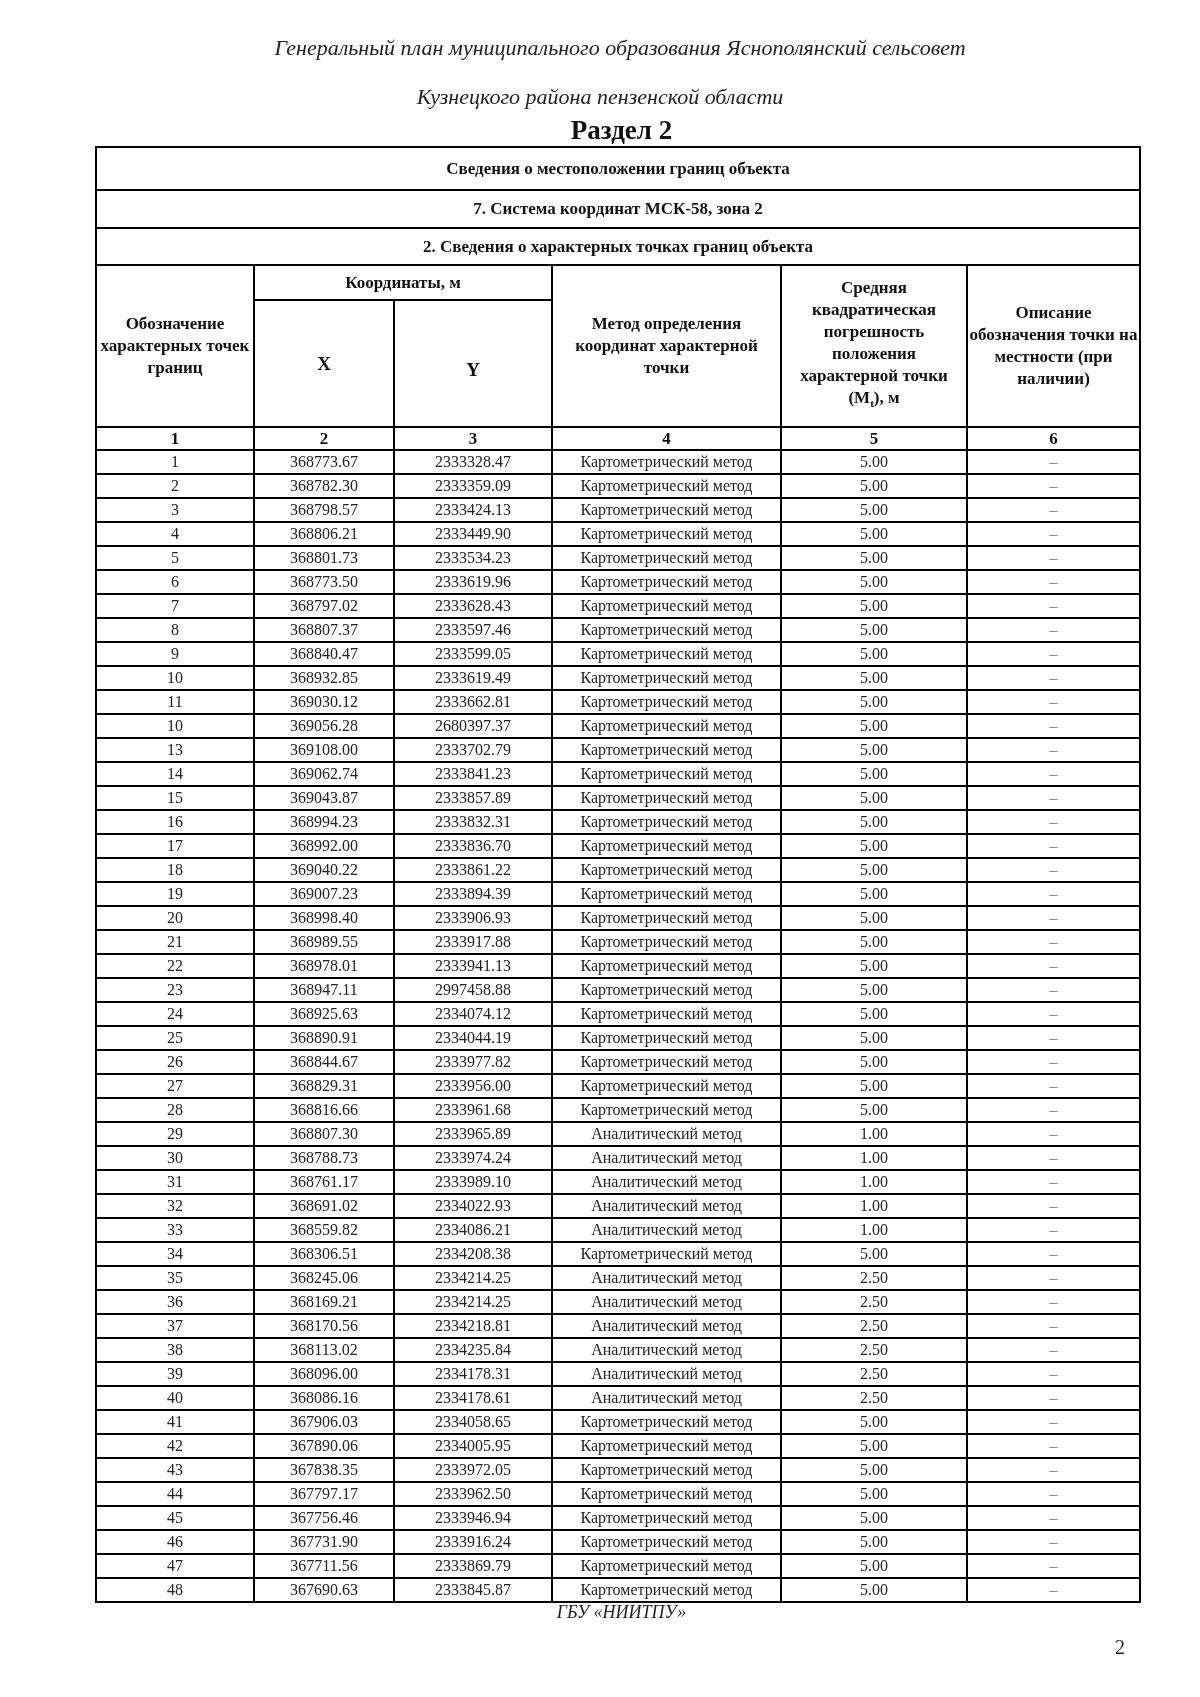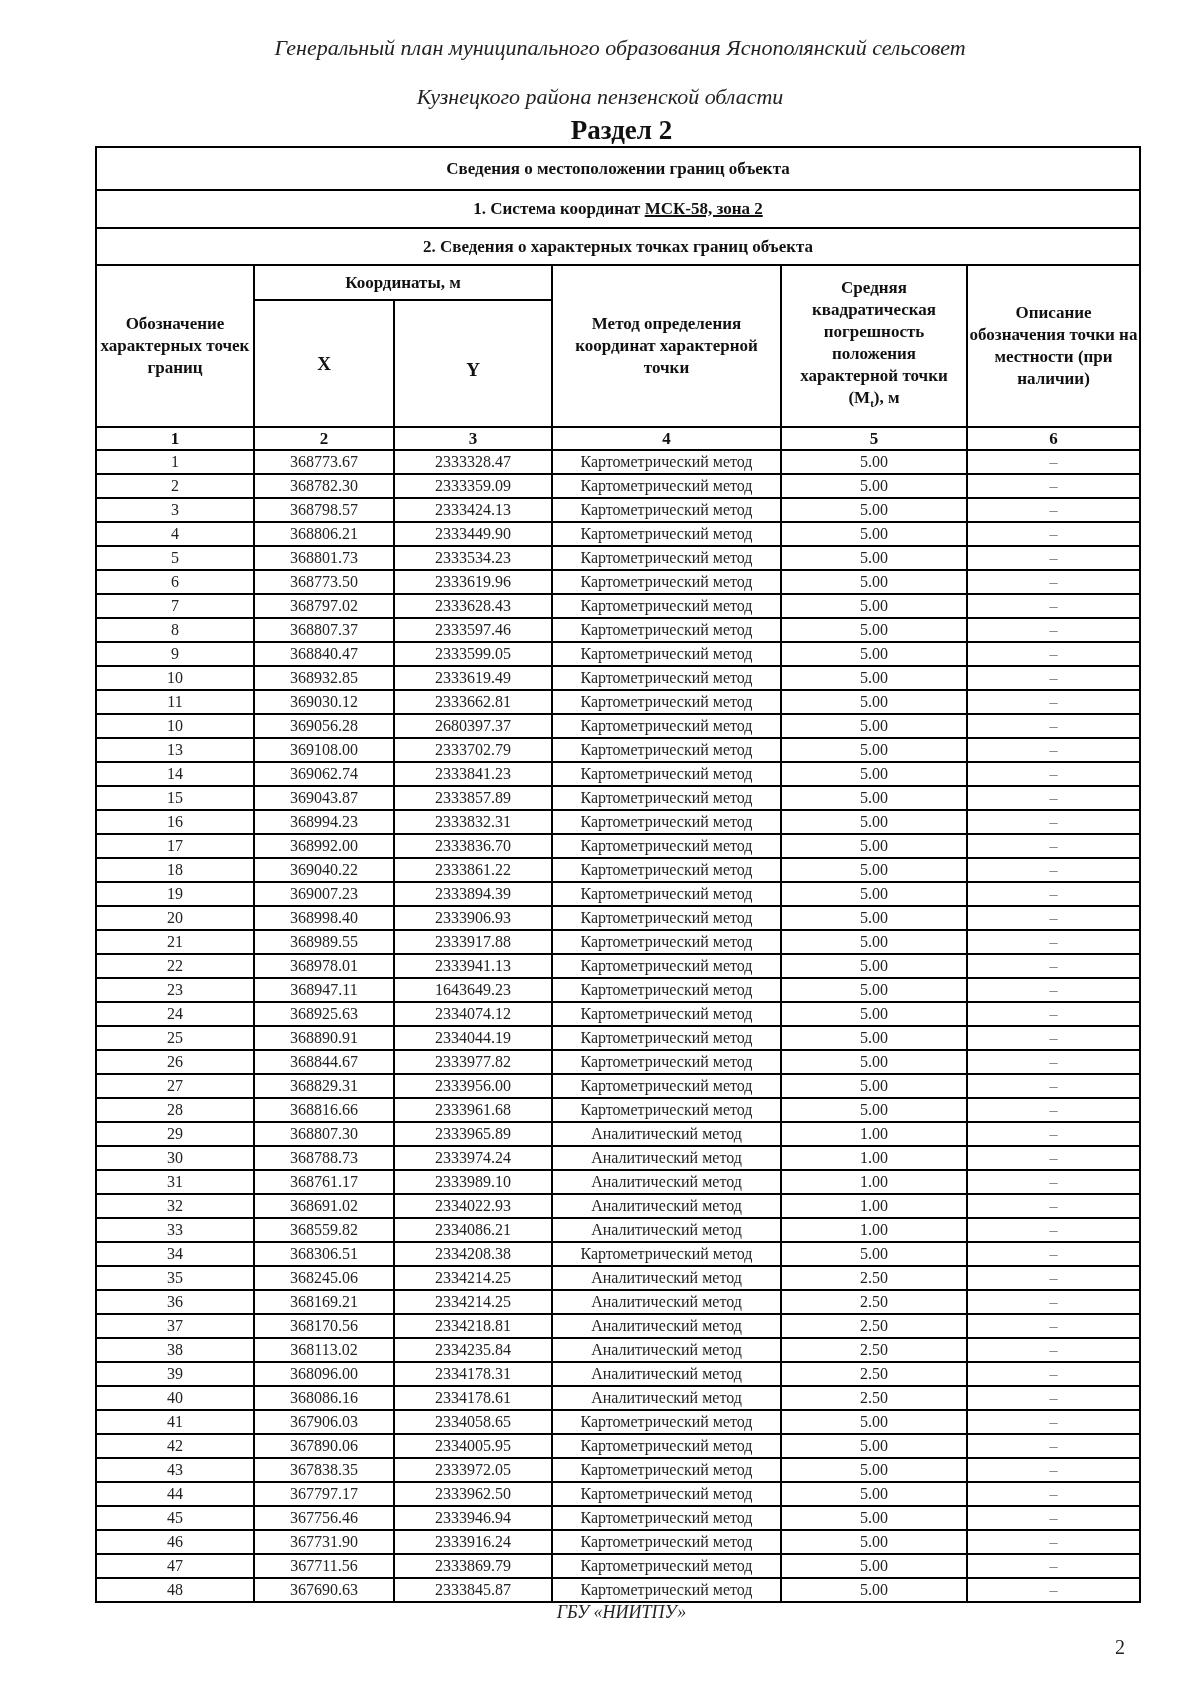--- a/index.html
+++ b/index.html
@@ -10,21 +10,21 @@
   .header-title.l1 { top: 34px; padding-left: 20px; }
   .header-title.l2 { top: 83px; }
   .section-title { position: absolute; top: 114px; left: 0; width: 1243px; text-align: center;
                    font-weight: bold; font-size: 27px; line-height: 32px; }
   table.main { position: absolute; left: 95px; top: 146px; width: 1044px;
                border-collapse: collapse; table-layout: fixed; border-radius: 26px; }
   table.main td, table.main th { border: 2px solid #000; padding: 0; text-align: center;
                                  vertical-align: middle; }
   .caption-row td { height: 41px; font-weight: bold; font-size: 17px; }
   .sys-row td { height: 36px; text-align: left; padding-left: 9px; font-weight: bold; font-size: 17px; }
-  .sys-row td .u { text-decoration: underline; text-decoration-thickness: 2px; }
+  .sys-row td .u { text-decoration-thickness: 2px; }
   .info-row td { height: 35px; text-align: left; padding-left: 9px; font-weight: bold;
                  font-size: 17px; vertical-align: top; padding-top: 4px; }
   .hdr th { font-weight: bold; font-size: 17px; line-height: 22px; }
   .hdr-a th { height: 33px; }
   .hdr-b th { height: 113px; font-size: 19px; }
   .hdr th.tall { font-size: 17px; text-align: center; }
   .num-row td { height: 21px; font-weight: bold; font-size: 17px; }
   .data td { height: 22px; font-size: 16px; line-height: 20px; border-width: 1.5px; color: #222; }
   .data td.dash { color: #777; }
   .footer-org { position: absolute; top: 1602px; left: 0; width: 1243px; text-align: center;
@@ -45,21 +45,21 @@
     <col style="width:158px">
     <col style="width:229px">
     <col style="width:186px">
     <col style="width:173px">
   </colgroup>
   <tbody id="table-body">
     <tr class="caption-row">
       <td colspan="6">Сведения о местоположении границ объекта</td>
     </tr>
     <tr class="sys-row">
-      <td colspan="6"><span>1. Система координат </span><span class="u">МСК-58, зона 2</span></td>
+      <td colspan="6"><span>7. Система координат </span><span class="u">МСК-58, зона 2</span></td>
     </tr>
     <tr class="info-row">
       <td colspan="6">2. Сведения о характерных точках границ объекта</td>
     </tr>
     <tr class="hdr hdr-a">
       <th rowspan="2">Обозначение характерных точек границ</th>
       <th colspan="2">Координаты, м</th>
       <th rowspan="2">Метод определения координат характерной точки</th>
       <th rowspan="2" class="tall">Средняя квадратическая погрешность положения характерной точки (M<sub style="font-size:11px">t</sub>), м</th>
       <th rowspan="2">Описание обозначения точки на местности (при наличии)</th>
@@ -248,21 +248,21 @@
         <td>22</td>
         <td>368978.01</td>
         <td>2333941.13</td>
         <td>Картометрический метод</td>
         <td>5.00</td>
         <td class="dash">–</td>
       </tr>
       <tr class="data">
         <td>23</td>
         <td>368947.11</td>
-        <td>1643649.23</td>
+        <td>2997458.88</td>
         <td>Картометрический метод</td>
         <td>5.00</td>
         <td class="dash">–</td>
       </tr>
       <tr class="data">
         <td>24</td>
         <td>368925.63</td>
         <td>2334074.12</td>
         <td>Картометрический метод</td>
         <td>5.00</td>

